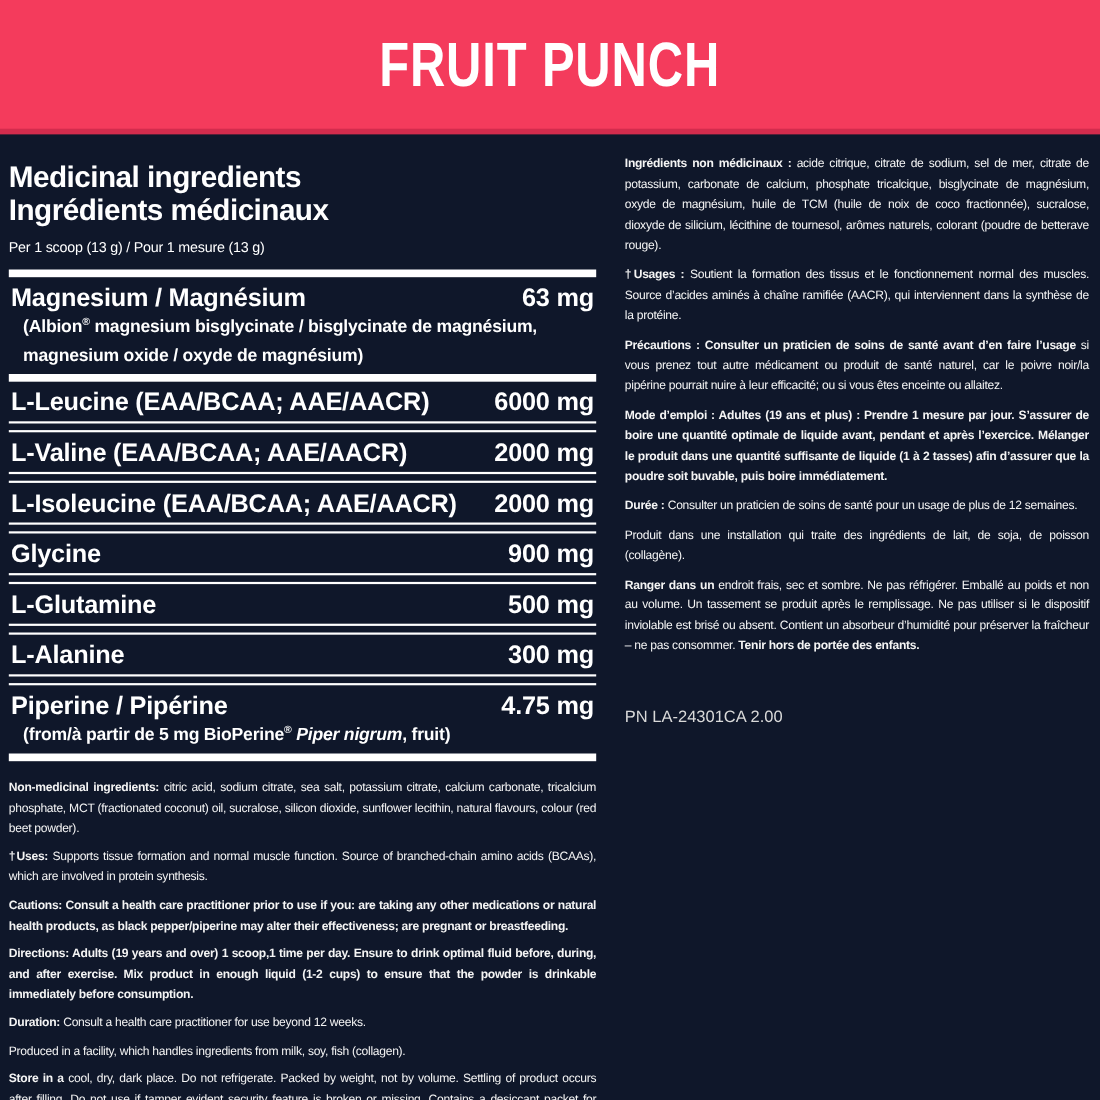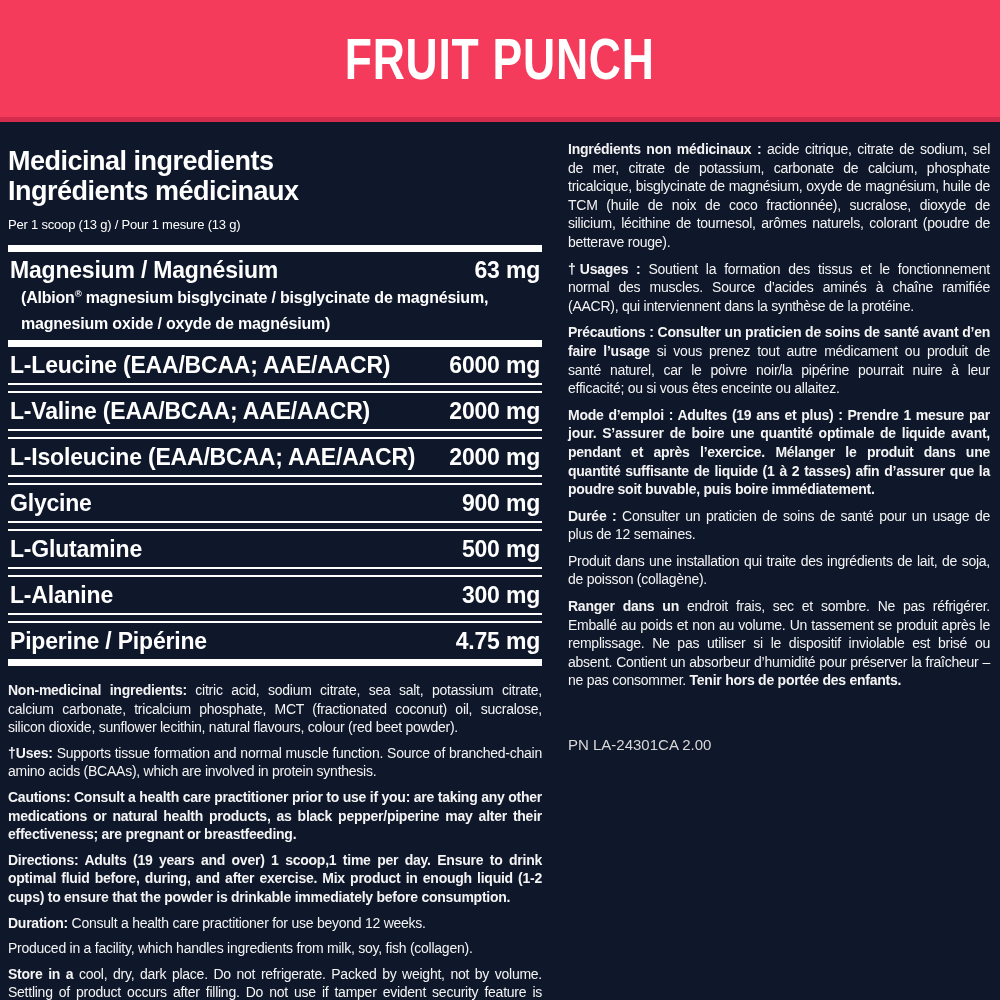--- a/index.html
+++ b/index.html
@@ -35,21 +35,21 @@
     padding:5px 0 4px 2px;font-size:23px;font-weight:bold;letter-spacing:-0.2px;
   }
   .trow-amount{white-space:nowrap;padding-right:2px;}
   .trow-note{
     font-size:16px;font-weight:bold;letter-spacing:-0.2px;
     padding:0 0 6px 13px;line-height:20px;
   }
   
   .paras{margin-top:15px;}
   .para{
-    margin:0 0 7px 0;font-size:14px;line-height:18.6px;letter-spacing:-0.25px;
+    margin:0 0 7px 0;font-size:11px;line-height:18.6px;letter-spacing:-0.25px;
     text-align:justify;color:#f4f4f4;font-weight:normal;
   }
   .col-right .para{margin-bottom:8px;}
   .b{font-weight:bold;}
   .i{font-style:italic;}
   sup{font-size:60%;line-height:0;}
   
   .pn-code{
     margin-top:46px;text-align:left;font-size:15px;letter-spacing:0;
     color:#d9d9d9;padding-right:2px;
@@ -119,20 +119,21 @@
             <span class="trow-name">L-Alanine</span>
             <span class="trow-amount">300 mg</span>
           </div>
         </div>
         <div class="sep-double"></div>
         <div class="trow">
           <div class="trow-main">
             <span class="trow-name">Piperine / Pipérine</span>
             <span class="trow-amount">4.75 mg</span>
           </div>
+          <div class="trow-note"><span>(from/à partir de 5 mg BioPerine</span><sup>®</sup><span> </span><span class="i">Piper nigrum</span><span>, fruit)</span></div>
         </div>
         <div class="bar-thick"></div>
       </div>
     <div class="paras">
         <p class="para"><span class="b">Non-medicinal ingredients: </span><span>citric acid, sodium citrate, sea salt, potassium citrate, calcium carbonate, tricalcium phosphate, MCT (fractionated coconut) oil, sucralose, silicon dioxide, sunflower lecithin, natural flavours, colour (red beet powder).</span></p>
         <p class="para"><span class="b">†Uses: </span><span>Supports tissue formation and normal muscle function. Source of branched-chain amino acids (BCAAs), which are involved in protein synthesis.</span></p>
         <p class="para"><span class="b">Cautions: Consult a health care practitioner prior to use if you: are taking any other medications or natural health products, as black pepper/piperine may alter their effectiveness; are pregnant or breastfeeding.</span></p>
         <p class="para"><span class="b">Directions: Adults (19 years and over) 1 scoop,1 time per day. Ensure to drink optimal fluid before, during, and after exercise. Mix product in enough liquid (1-2 cups) to ensure that the powder is drinkable immediately before consumption.</span></p>
         <p class="para"><span class="b">Duration: </span><span>Consult a health care practitioner for use beyond 12 weeks.</span></p>
         <p class="para"><span>Produced in a facility, which handles ingredients from milk, soy, fish (collagen).</span></p>

